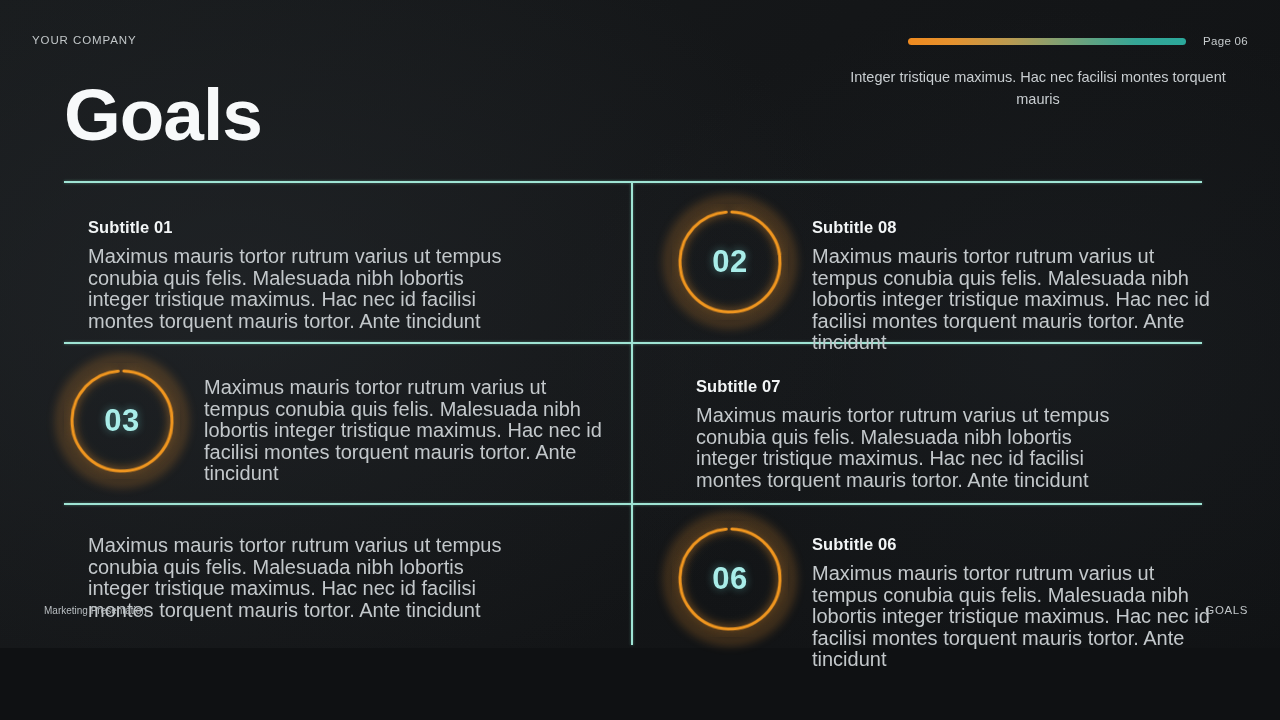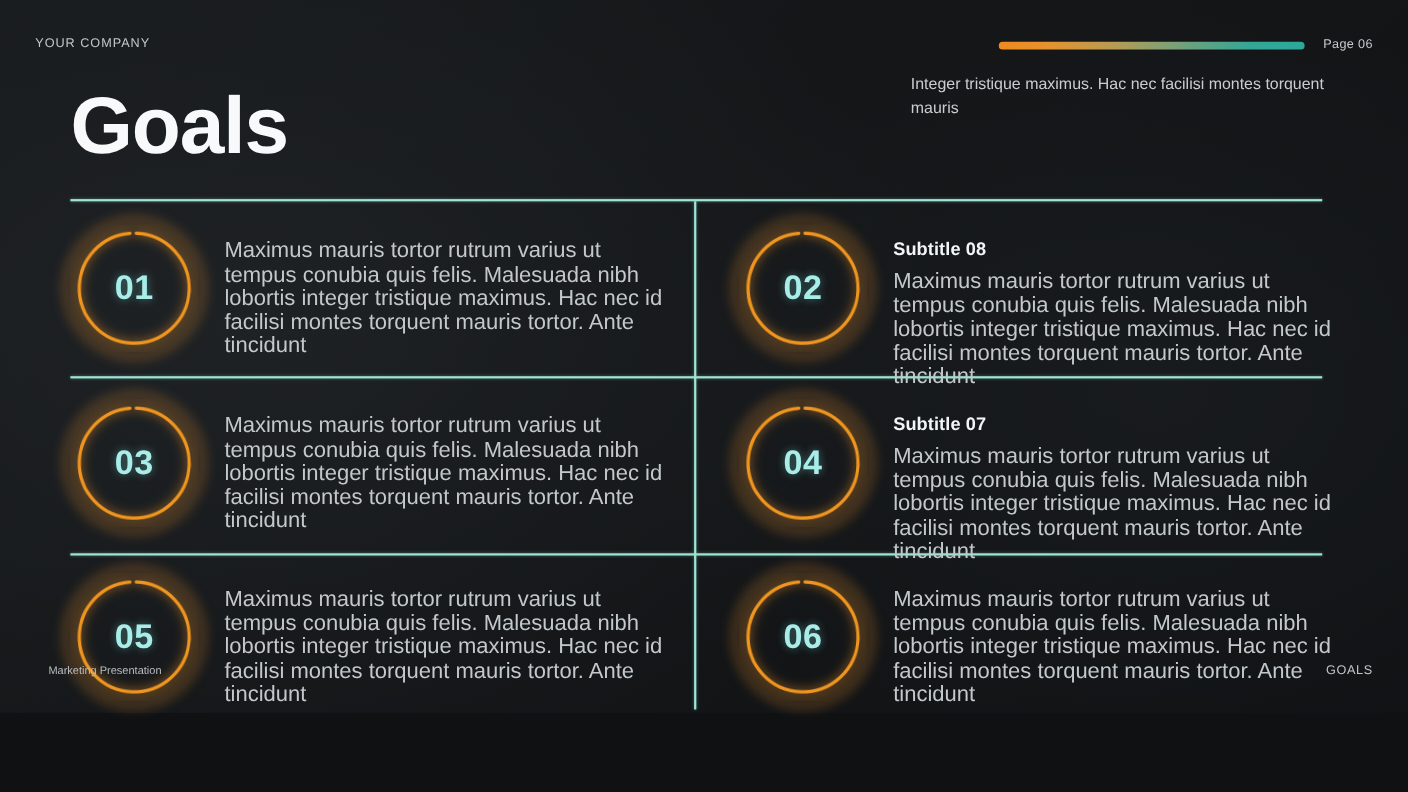--- a/index.html
+++ b/index.html
@@ -28,21 +28,21 @@
     position:absolute; left:908px; top:38px;
     width:278px; height:7px; border-radius:3.5px;
     background:linear-gradient(90deg,#ef8a1f 0%, #e5922f 16%, #b99b52 37%, #8aa06e 52%, #5fa383 66%, #35a696 82%, #2ba89b 100%);
   }
   .page-no {
     position:absolute; right:32px; top:35px;
     font-size:11.5px; color:#c6cbcd; letter-spacing:0.3px;margin-left:36px;
   }
   .header-desc {
     position:absolute; right:32px; top:66px;
-    width:420px; text-align:left;
+    width:420px; text-align:center;
     font-size:14.5px; line-height:22px; color:#c8cdd0;
   }
 
   
   .title {
     position:absolute; left:64px; top:76px;
     font-size:73px; line-height:78px;
     font-weight:bold; color:#f7f9fa;
     letter-spacing:-1px;
   }
@@ -132,28 +132,22 @@
   <div class="title">Goals</div>
 
   <div class="hline r1"></div>
   <div class="hline r2"></div>
   <div class="hline r3"></div>
   <div class="vline"></div>
 
   <div class="grid">
 
     <div class="item col-l row-1">
-      <div class="circle-wrap">
-        <div class="glow"></div>
-        <svg class="ring" viewBox="0 0 116 116">
-          <circle cx="58" cy="58" r="50" fill="none" stroke="#f0961f" stroke-width="3" stroke-linecap="round" stroke-dasharray="308 6" transform="rotate(-88 58 58)" style="filter:drop-shadow(0 0 5px rgba(243,150,45,0.85))"></circle>
-        </svg>
-        <span class="num">01</span>
-      </div>
-      <div class="txt">
+      <div class="txt">
+        <div class="subtitle">Subtitle 01</div>
         <div class="body">Maximus mauris tortor rutrum varius ut tempus conubia quis felis. Malesuada nibh lobortis integer tristique maximus. Hac nec id facilisi montes torquent mauris tortor. Ante tincidunt</div>
       </div>
     </div>
 
     <div class="item col-r row-1">
       <div class="circle-wrap">
         <div class="glow"></div>
         <svg class="ring" viewBox="0 0 116 116">
           <circle cx="58" cy="58" r="50" fill="none" stroke="#f0961f" stroke-width="3" stroke-linecap="round" stroke-dasharray="308 6" transform="rotate(-88 58 58)" style="filter:drop-shadow(0 0 5px rgba(243,150,45,0.85))"></circle>
         </svg>
@@ -172,55 +166,42 @@
           <circle cx="58" cy="58" r="50" fill="none" stroke="#f0961f" stroke-width="3" stroke-linecap="round" stroke-dasharray="308 6" transform="rotate(-88 58 58)" style="filter:drop-shadow(0 0 5px rgba(243,150,45,0.85))"></circle>
         </svg>
         <span class="num">03</span>
       </div>
       <div class="txt">
         <div class="body">Maximus mauris tortor rutrum varius ut tempus conubia quis felis. Malesuada nibh lobortis integer tristique maximus. Hac nec id facilisi montes torquent mauris tortor. Ante tincidunt</div>
       </div>
     </div>
 
     <div class="item col-r row-2">
-      <div class="circle-wrap">
-        <div class="glow"></div>
-        <svg class="ring" viewBox="0 0 116 116">
-          <circle cx="58" cy="58" r="50" fill="none" stroke="#f0961f" stroke-width="3" stroke-linecap="round" stroke-dasharray="308 6" transform="rotate(-88 58 58)" style="filter:drop-shadow(0 0 5px rgba(243,150,45,0.85))"></circle>
-        </svg>
-        <span class="num">04</span>
-      </div>
       <div class="txt">
         <div class="subtitle">Subtitle 07</div>
         <div class="body">Maximus mauris tortor rutrum varius ut tempus conubia quis felis. Malesuada nibh lobortis integer tristique maximus. Hac nec id facilisi montes torquent mauris tortor. Ante tincidunt</div>
       </div>
     </div>
 
     <div class="item col-l row-3">
-      <div class="circle-wrap">
-        <div class="glow"></div>
-        <svg class="ring" viewBox="0 0 116 116">
-          <circle cx="58" cy="58" r="50" fill="none" stroke="#f0961f" stroke-width="3" stroke-linecap="round" stroke-dasharray="308 6" transform="rotate(-88 58 58)" style="filter:drop-shadow(0 0 5px rgba(243,150,45,0.85))"></circle>
-        </svg>
-        <span class="num">05</span>
-      </div>
       <div class="txt">
         <div class="body">Maximus mauris tortor rutrum varius ut tempus conubia quis felis. Malesuada nibh lobortis integer tristique maximus. Hac nec id facilisi montes torquent mauris tortor. Ante tincidunt</div>
       </div>
     </div>
 
     <div class="item col-r row-3">
       <div class="circle-wrap">
         <div class="glow"></div>
         <svg class="ring" viewBox="0 0 116 116">
           <circle cx="58" cy="58" r="50" fill="none" stroke="#f0961f" stroke-width="3" stroke-linecap="round" stroke-dasharray="308 6" transform="rotate(-88 58 58)" style="filter:drop-shadow(0 0 5px rgba(243,150,45,0.85))"></circle>
         </svg>
         <span class="num">06</span>
       </div>
       <div class="txt">
+        <div class="subtitle">Subtitle 06</div>
         <div class="body">Maximus mauris tortor rutrum varius ut tempus conubia quis felis. Malesuada nibh lobortis integer tristique maximus. Hac nec id facilisi montes torquent mauris tortor. Ante tincidunt</div>
       </div>
     </div>
 
   </div>
 
   <div class="foot-l">Marketing Presentation</div>
   <div class="foot-r">GOALS</div>
 
 </div>

